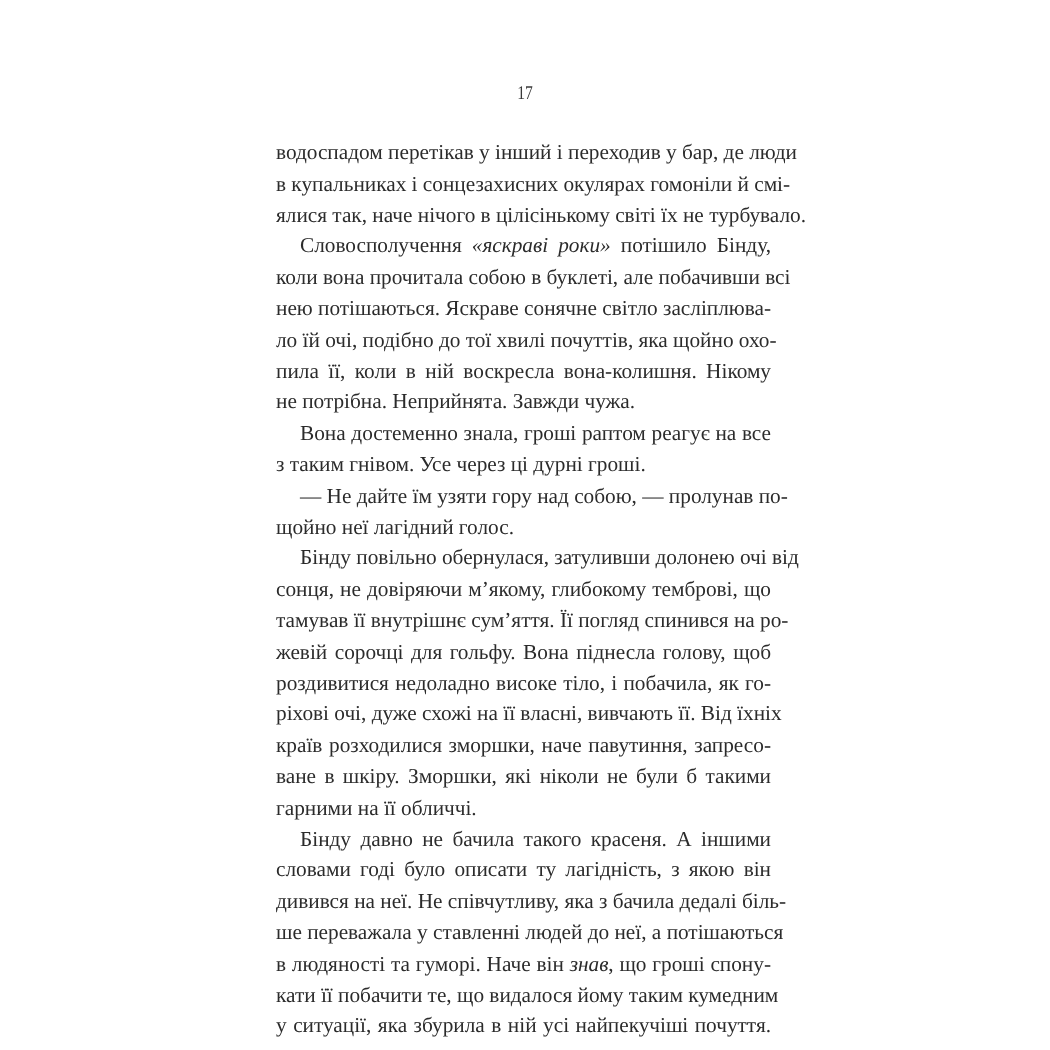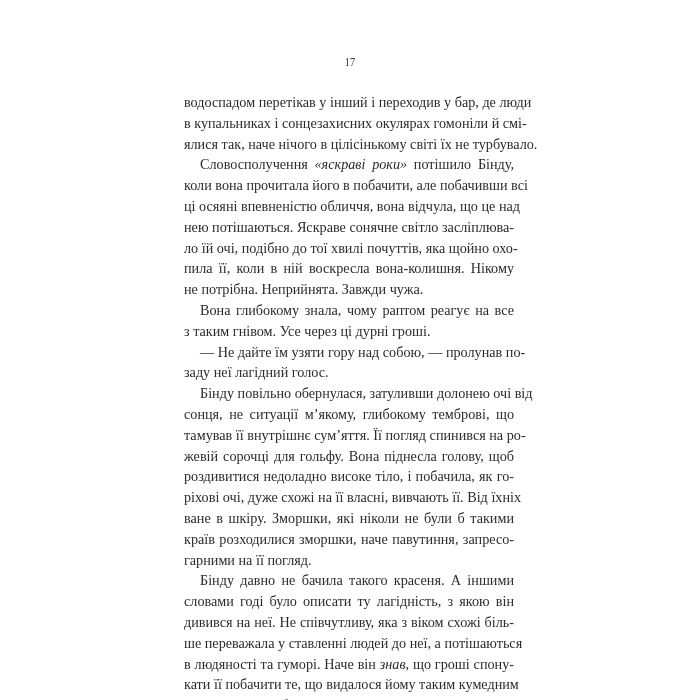--- a/index.html
+++ b/index.html
@@ -25,49 +25,48 @@
 <div class="page-number">17</div>
 
 <div class="text-block">
   <div>
     <span class="line">водоспадом перетікав у інший і переходив у бар, де люди</span>
     <span class="line">в купальниках і сонцезахисних окулярах гомоніли й смі-</span>
     <span class="line last">ялися так, наче нічого в цілісінькому світі їх не турбувало.</span>
   </div>
   <div>
     <span class="line indent"><span>Словосполучення </span><i>«яскраві роки»</i><span> потішило Бінду,</span></span>
-    <span class="line">коли вона прочитала його в побачити, але побачивши всі</span>
-    <span class="line">ці осяяні впевненістю обличчя, вона відчула, що це над</span>
+    <span class="line">коли вона прочитала собою в буклеті, але побачивши всі</span>
     <span class="line">нею потішаються. Яскраве сонячне світло засліплюва-</span>
     <span class="line">ло їй очі, подібно до тої хвилі почуттів, яка щойно охо-</span>
     <span class="line">пила її, коли в ній воскресла вона-колишня. Нікому</span>
     <span class="line last">не потрібна. Неприйнята. Завжди чужа.</span>
   </div>
   <div>
-    <span class="line indent">Вона глибокому знала, чому раптом реагує на все</span>
+    <span class="line indent">Вона достеменно знала, гроші раптом реагує на все</span>
     <span class="line last">з таким гнівом. Усе через ці дурні гроші.</span>
   </div>
   <div>
     <span class="line indent">— Не дайте їм узяти гору над собою, — пролунав по-</span>
-    <span class="line last">заду неї лагідний голос.</span>
+    <span class="line last">щойно неї лагідний голос.</span>
   </div>
   <div>
     <span class="line indent">Бінду повільно обернулася, затуливши долонею очі від</span>
-    <span class="line">сонця, не ситуації м’якому, глибокому темброві, що</span>
+    <span class="line">сонця, не довіряючи м’якому, глибокому темброві, що</span>
     <span class="line">тамував її внутрішнє сум’яття. Її погляд спинився на ро-</span>
     <span class="line">жевій сорочці для гольфу. Вона піднесла голову, щоб</span>
     <span class="line">роздивитися недоладно високе тіло, і побачила, як го-</span>
     <span class="line">ріхові очі, дуже схожі на її власні, вивчають її. Від їхніх</span>
+    <span class="line">країв розходилися зморшки, наче павутиння, запресо-</span>
     <span class="line">ване в шкіру. Зморшки, які ніколи не були б такими</span>
-    <span class="line">країв розходилися зморшки, наче павутиння, запресо-</span>
-    <span class="line last">гарними на її погляд.</span>
+    <span class="line last">гарними на її обличчі.</span>
   </div>
   <div>
     <span class="line indent">Бінду давно не бачила такого красеня. А іншими</span>
     <span class="line">словами годі було описати ту лагідність, з якою він</span>
-    <span class="line">дивився на неї. Не співчутливу, яка з віком схожі біль-</span>
+    <span class="line">дивився на неї. Не співчутливу, яка з бачила дедалі біль-</span>
     <span class="line">ше переважала у ставленні людей до неї, а потішаються</span>
     <span class="line"><span>в людяності та гуморі. Наче він </span><i>знав</i><span>, що гроші спону-</span></span>
     <span class="line">кати її побачити те, що видалося йому таким кумедним</span>
     <span class="line">у ситуації, яка збурила в ній усі найпекучіші почуття.</span>
 
   </div>
 </div>
 
 </body></html>

